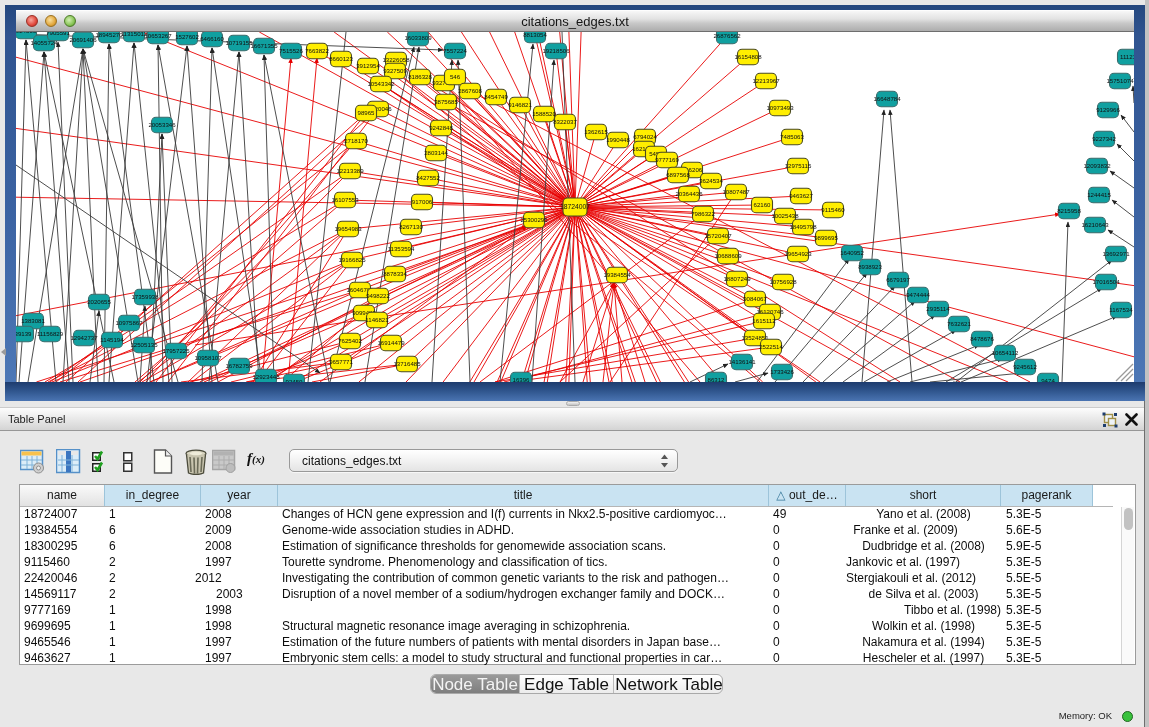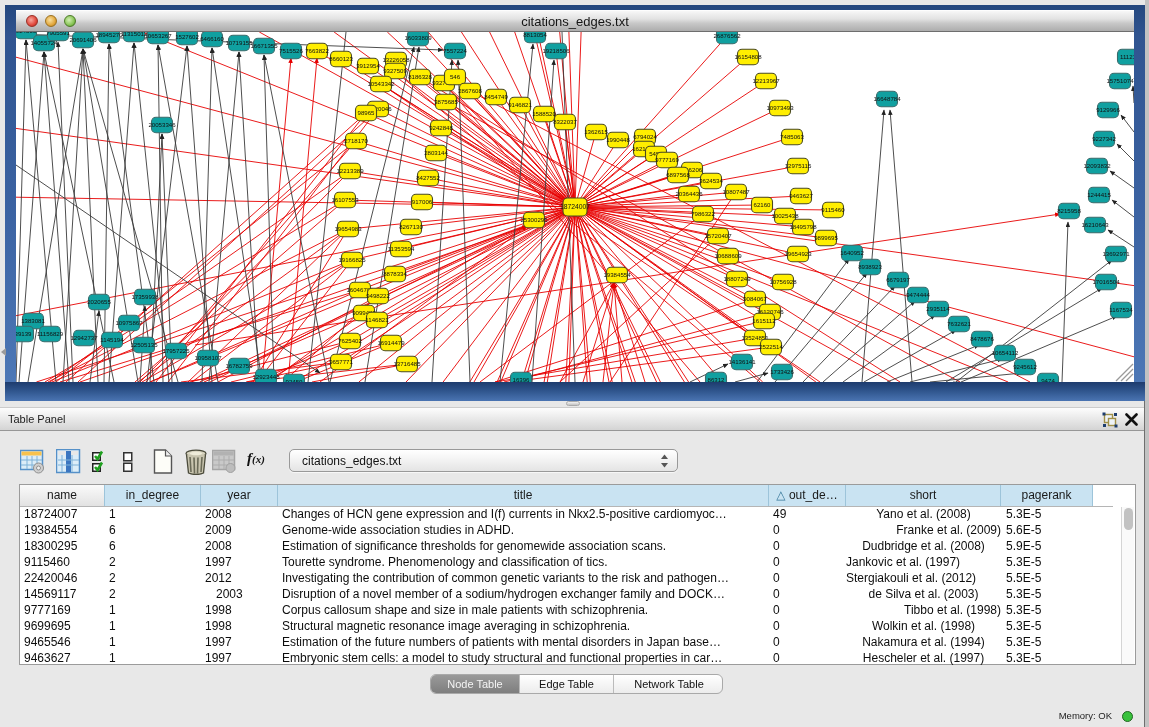--- a/index.html
+++ b/index.html
@@ -28,21 +28,21 @@
 .th { position:absolute; top:0; height:21px; border-right:1px solid #9dc4da;
   background:#c9e3f2; font-size:12px; color:#1a1a1a; text-align:center; line-height:21px; }
 .trow { position:absolute; left:0; width:1093px; height:16px; font-size:12px; color:#0d0d0d; }
 .trow span { position:absolute; top:1px; white-space:nowrap; }
 #vsb { position:absolute; right:1px; top:22px; width:13px; height:157px; background:#fafafa;
   border-left:1px solid #d5d5d5; }
 #vsb .thumb { position:absolute; left:1.5px; top:1px; width:9px; height:22px;
   background:#c2c2c2; border-radius:5px; }
 #tabs { position:absolute; left:430px; top:674px; width:293px; height:20px;
   border:1px solid #a9a9a9; border-radius:6px; overflow:hidden;
-  background:linear-gradient(180deg,#ffffff,#ececec); font-size:11px; }
+  background:linear-gradient(180deg,#ffffff,#ececec); font-size:17px; }
 #tabs div { position:absolute; top:0; height:20px; line-height:19px; text-align:center; }
 #memory { position:absolute; right:37px; top:710px; font-size:9.5px; color:#222; }
 #memdot { position:absolute; left:1122px; top:711px; width:11px; height:11px;
   border-radius:50%; background:#38c23c; border:1px solid #226622; }
 .icon { position:absolute; top:449px; }
 #redge { position:absolute; left:1145px; top:0; width:4px; height:727px; background:#c2c2c2; }
 #redge2 { position:absolute; left:1143.5px; top:401px; width:1.5px; height:326px; background:#6e6e6e; }
 </style></head>
 <body>
 <div id="frame"></div>
@@ -927,21 +927,21 @@
       <span style="left:753px">49</span>
       <span style="left:826px;width:155px;text-align:center">Yano et al. (2008)</span>
       <span style="left:986px">5.3E-5</span>
     </div>
 <div class="trow" style="top:37px">
       <span style="left:4px">19384554</span>
       <span style="left:89px">6</span>
       <span style="left:185px">2009</span>
       <span style="left:262px">Genome-wide association studies in ADHD.</span>
       <span style="left:753px">0</span>
-      <span style="left:826px;width:155px;text-align:right">Franke et al. (2009)</span>
+      <span style="left:808px;width:155px;text-align:center">Franke et al. (2009)</span>
       <span style="left:986px">5.6E-5</span>
     </div>
 <div class="trow" style="top:53px">
       <span style="left:4px">18300295</span>
       <span style="left:89px">6</span>
       <span style="left:185px">2008</span>
       <span style="left:262px">Estimation of significance thresholds for genomewide association scans.</span>
       <span style="left:753px">0</span>
       <span style="left:826px;width:155px;text-align:center">Dudbridge et al. (2008)</span>
       <span style="left:986px">5.9E-5</span>
@@ -951,40 +951,39 @@
       <span style="left:89px">2</span>
       <span style="left:185px">1997</span>
       <span style="left:262px">Tourette syndrome. Phenomenology and classification of tics.</span>
       <span style="left:753px">0</span>
       <span style="left:826px;width:155px;">Jankovic et al. (1997)</span>
       <span style="left:986px">5.3E-5</span>
     </div>
 <div class="trow" style="top:85px">
       <span style="left:4px">22420046</span>
       <span style="left:89px">2</span>
-      <span style="left:185px">2012</span>
+      <span style="left:175px">2012</span>
       <span style="left:262px">Investigating the contribution of common genetic variants to the risk and pathogen…</span>
       <span style="left:753px">0</span>
       <span style="left:826px;width:155px;text-align:left">Stergiakouli et al. (2012)</span>
       <span style="left:986px">5.5E-5</span>
     </div>
 <div class="trow" style="top:101px">
       <span style="left:4px">14569117</span>
       <span style="left:89px">2</span>
       <span style="left:196px">2003</span>
       <span style="left:262px">Disruption of a novel member of a sodium/hydrogen exchanger family and DOCK…</span>
       <span style="left:753px">0</span>
       <span style="left:826px;width:155px;text-align:center">de Silva et al. (2003)</span>
       <span style="left:986px">5.3E-5</span>
     </div>
 <div class="trow" style="top:117px">
       <span style="left:4px">9777169</span>
       <span style="left:89px">1</span>
       <span style="left:185px">1998</span>
-      <span style="left:262px">Corpus callosum shape and size in male patients with schizophrenia.</span>
       <span style="left:753px">0</span>
       <span style="left:826px;width:155px;text-align:right">Tibbo et al. (1998)</span>
       <span style="left:986px">5.3E-5</span>
     </div>
 <div class="trow" style="top:133px">
       <span style="left:4px">9699695</span>
       <span style="left:89px">1</span>
       <span style="left:185px">1998</span>
       <span style="left:262px">Structural magnetic resonance image averaging in schizophrenia.</span>
       <span style="left:753px">0</span>

